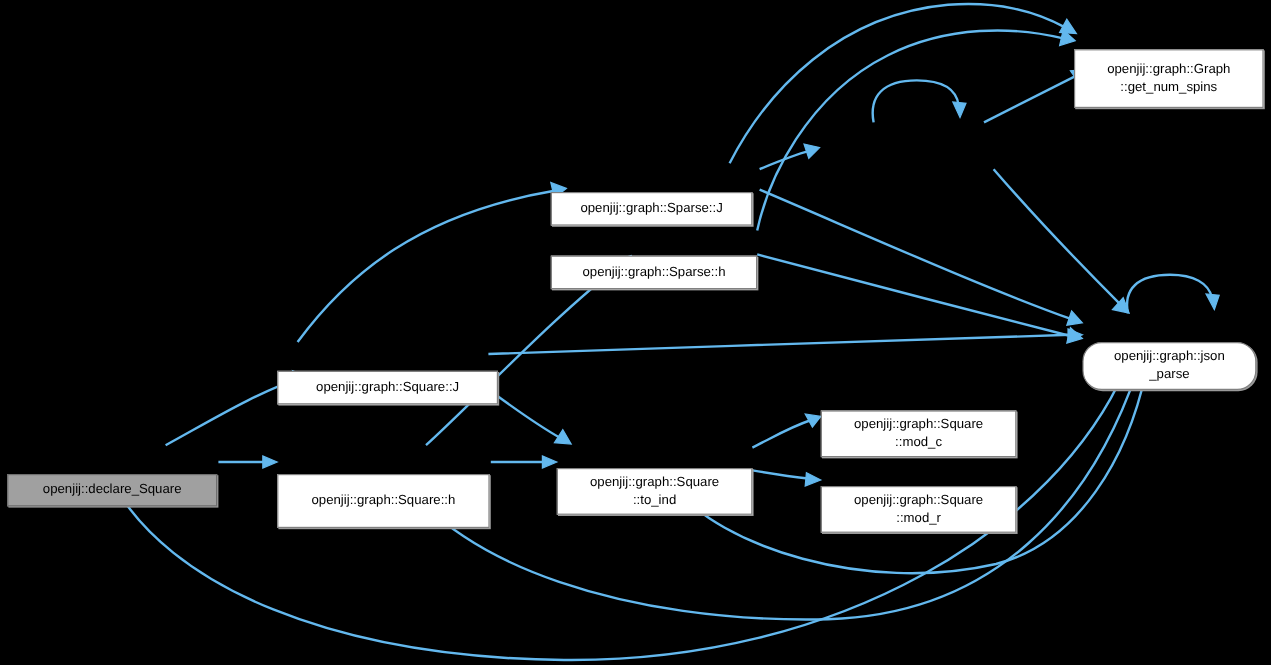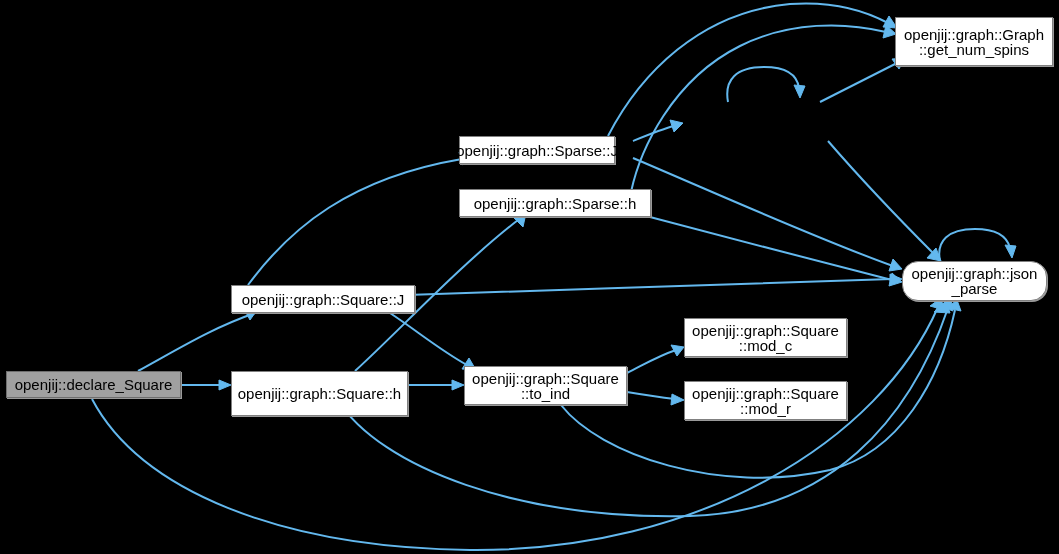--- a/index.html
+++ b/index.html
@@ -1,21 +1,21 @@
 <!DOCTYPE html>
 <html><head>
 <meta charset="utf-8">
 <style>
   html,body{margin:0;padding:0;background:#000;}
   #stage{position:relative;width:1059px;height:554px;background:#000;overflow:hidden;
          font-family:"Liberation Sans","DejaVu Sans",sans-serif;}
   .node{position:absolute;box-sizing:border-box;background:#fff;border:1px solid #808080;
         color:#000;display:flex;align-items:center;justify-content:center;text-align:center;
-        font-size:15px;line-height:15px;letter-spacing:0px;
-        box-shadow:1px 1px 0 0 #9a9a9a;}
+        font-size:11px;line-height:15px;letter-spacing:0px;
+        box-shadow:1px 1px 0 0 #9a9a9a;margin-top:24px;}
   .node.root{background:#a0a0a0;border:1px solid #6e6e6e;}
   .node .lbl{padding:0 4px;white-space:pre-line;}
   svg.edges{position:absolute;left:0;top:0;width:1059px;height:554px;overflow:visible;}
   svg.edges path{fill:none;stroke:#63b8ee;stroke-width:2;}
   svg.edges polygon{fill:#63b8ee;stroke:#63b8ee;stroke-width:1;}
 </style>
 </head>
 <body>
 
 <div id="stage">
@@ -134,24 +134,24 @@
 
   <div class="node root" style="left:6px;top:371px;width:175px;height:27px;">
     <span class="lbl">openjij::declare_Square</span>
   </div>
   <div class="node" style="left:231px;top:285px;width:184px;height:28px;">
     <span class="lbl">openjij::graph::Square::J</span>
   </div>
   <div class="node" style="left:231px;top:371px;width:177px;height:45px;">
     <span class="lbl">openjij::graph::Square::h</span>
   </div>
-  <div class="node" style="left:459px;top:136px;width:156px;height:28px;">
+  <div class="node" style="left:459px;top:136px;width:168px;height:28px;">
     <span class="lbl">openjij::graph::Sparse::J</span>
   </div>
-  <div class="node" style="left:459px;top:189px;width:192px;height:28px;">
+  <div class="node" style="left:459px;top:189px;width:172px;height:28px;">
     <span class="lbl">openjij::graph::Sparse::h</span>
   </div>
   <div class="node" style="left:464px;top:366px;width:163px;height:39px;">
     <span class="lbl">openjij::graph::Square
 ::to_ind</span>
   </div>
   <div class="node" style="left:684px;top:318px;width:163px;height:39px;">
     <span class="lbl">openjij::graph::Square
 ::mod_c</span>
   </div>

